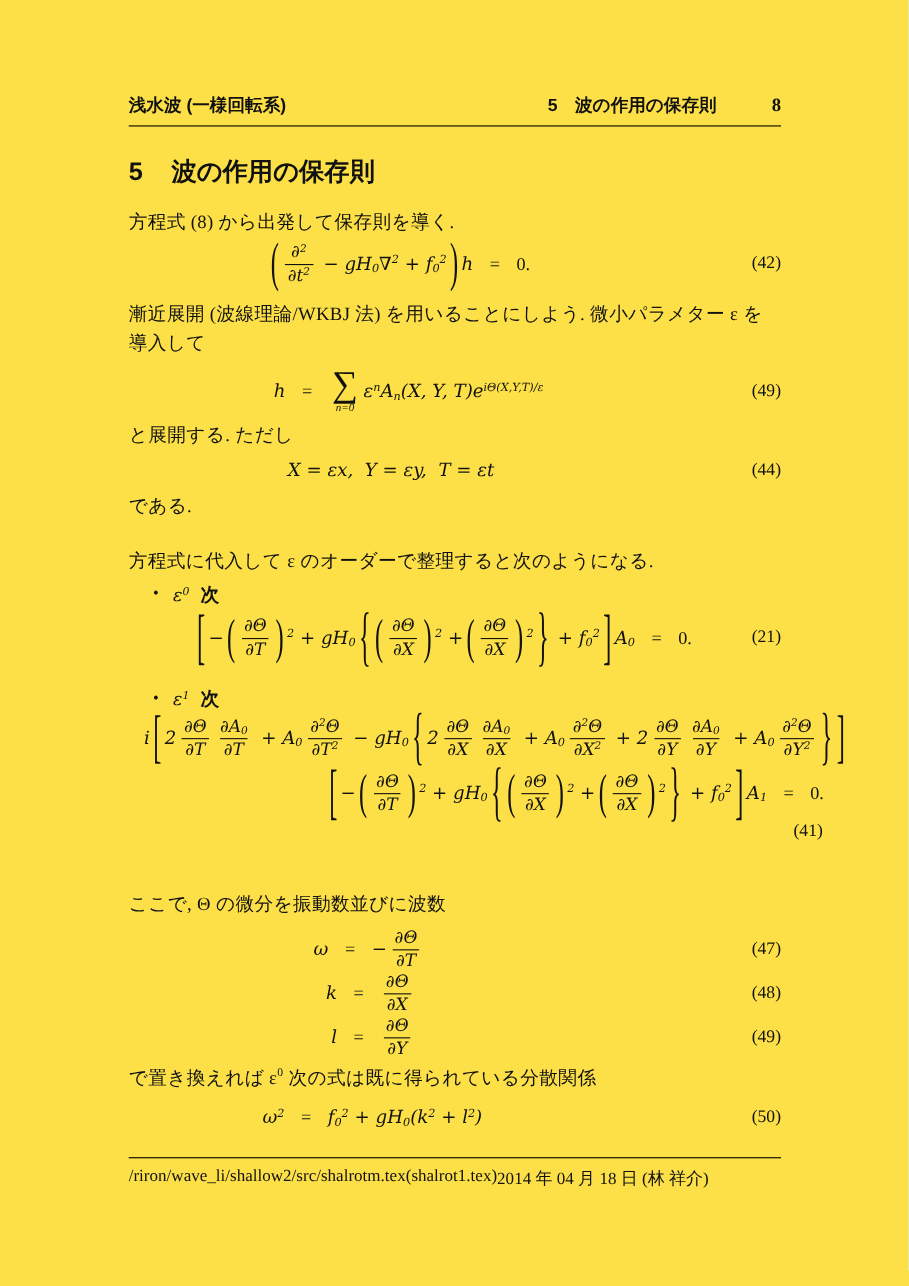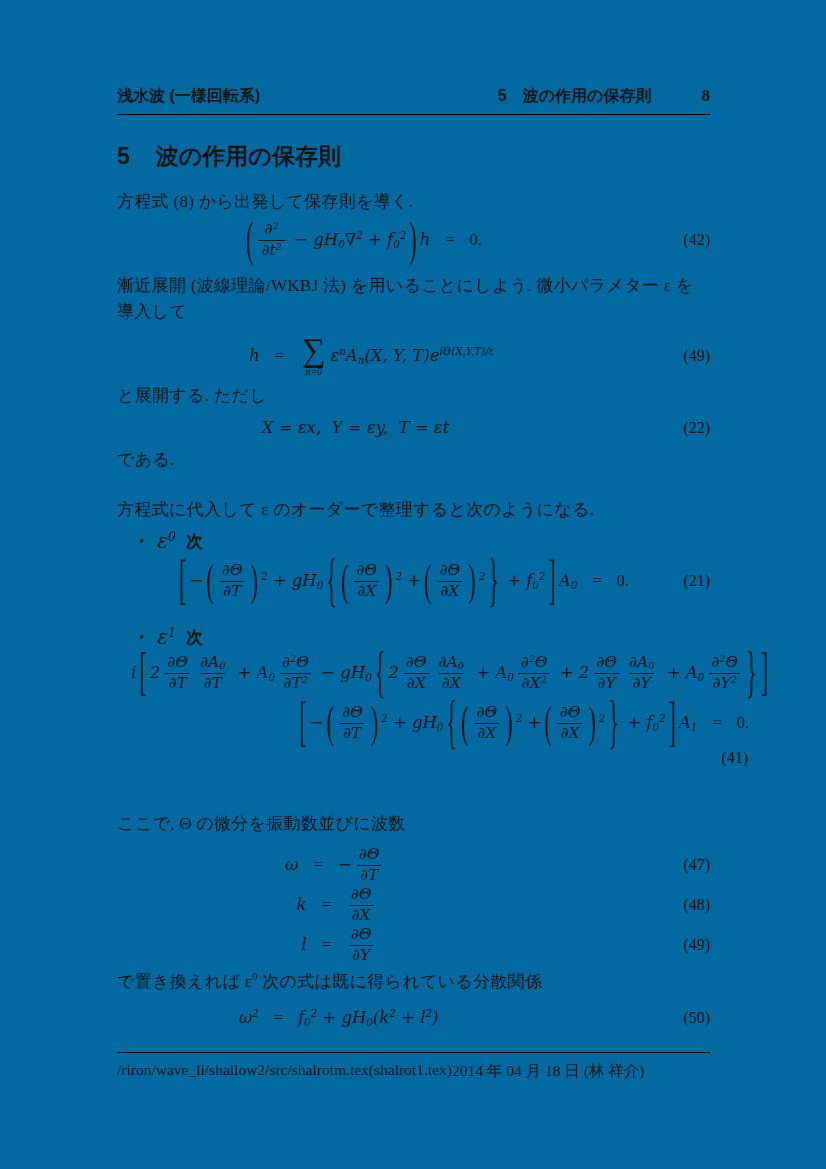--- a/index.html
+++ b/index.html
@@ -1,16 +1,16 @@
 <!DOCTYPE html>
 <html><head>
 <meta charset="utf-8">
 <style>
   html,body{margin:0;padding:0;background:#e8e8e8;}
-  .page{position:relative;width:826px;height:1169px;background:#0369a1;margin:0 auto;
+  .page{position:relative;width:826px;height:1169px;background:#fde047;margin:0 auto;
         overflow:hidden;color:#111;font-family:"Liberation Serif","DejaVu Serif",serif;}
   .content{position:absolute;left:117px;top:86px;width:593px;}
   
   .runhead{display:flex;justify-content:space-between;align-items:baseline;
            padding-bottom:7px;border-bottom:1.5px solid #000;font-size:16px;}
   .gothic{font-family:"Liberation Sans","DejaVu Sans",sans-serif;font-weight:600;}
   .hr-right{display:flex;align-items:baseline;gap:50px;}
   .pagenum{font-weight:700;font-size:17px;}
   
   .sectitle{display:flex;gap:26px;margin:26px 0 0 0;font-size:23px;line-height:30px;
@@ -33,21 +33,21 @@
   .frac .fn{display:block;padding:0 3px 1px 3px;line-height:1.15;}
   .frac .fd{display:block;border-top:1px solid #111;padding:1px 3px 0 3px;line-height:1.15;}
   .bigd{display:inline-block;font-size:1.35em;font-weight:400;margin:0 2px;
         font-style:normal;transform-origin:center;}
   .msum{display:inline-flex;flex-direction:column;align-items:center;margin:0 4px;}
   .msum .sig{font-size:2em;line-height:0.95;font-style:normal;}
   .msum .lim{font-size:10px;line-height:1;font-style:italic;margin-top:1px;}
   
   .bullet{display:flex;align-items:center;margin-left:22px;font-size:17px;}
   .dot{font-size:15px;margin-right:12px;}
-  .bsym{font-size:20px;text-align:center;}
+  .bsym{font-size:16px;text-align:center;}
   .glabel{font-family:"Liberation Sans","DejaVu Sans",sans-serif;font-weight:700;
           margin-left:9px;font-size:17px;}
   
   .eq46a{justify-content:flex-start;padding-left:13px;margin-right:-85px;}
   .eq46b{justify-content:flex-end;margin-right:-40px;}
   .eq46num{text-align:right;margin-right:-38px;font-size:16px;}
   
   .row3 .eqbody > :first-child{min-width:16px;text-align:right;display:inline-block;}
   
   .footer{position:absolute;left:117px;top:1052px;width:593px;border-top:1.5px solid #000;
@@ -104,21 +104,21 @@
         </span>
       <span class="eqnum">(49)</span>
     </div>
 
     <p>と展開する. ただし</p>
 
     <div class="eqrow" style="min-height:30px;margin-top:4px">
       <span class="eqbody" style="--dx:-58px">
           <span class="mi">X&nbsp;=&nbsp;εx,&nbsp;&nbsp;Y&nbsp;=&nbsp;εy,&nbsp;&nbsp;T&nbsp;=&nbsp;εt</span>
         </span>
-      <span class="eqnum">(22)</span>
+      <span class="eqnum">(44)</span>
     </div>
 
     <p style="margin-top:4px">である.</p>
 
     <p style="margin-top:24px">方程式に代入して ε のオーダーで整理すると次のようになる.</p>
 
     <div class="bullet" style="margin-top:6px">
       <span class="dot">•</span>
       <span class="eqbody bsym">
           <span class="mi">ε<sup>0</sup></span>

